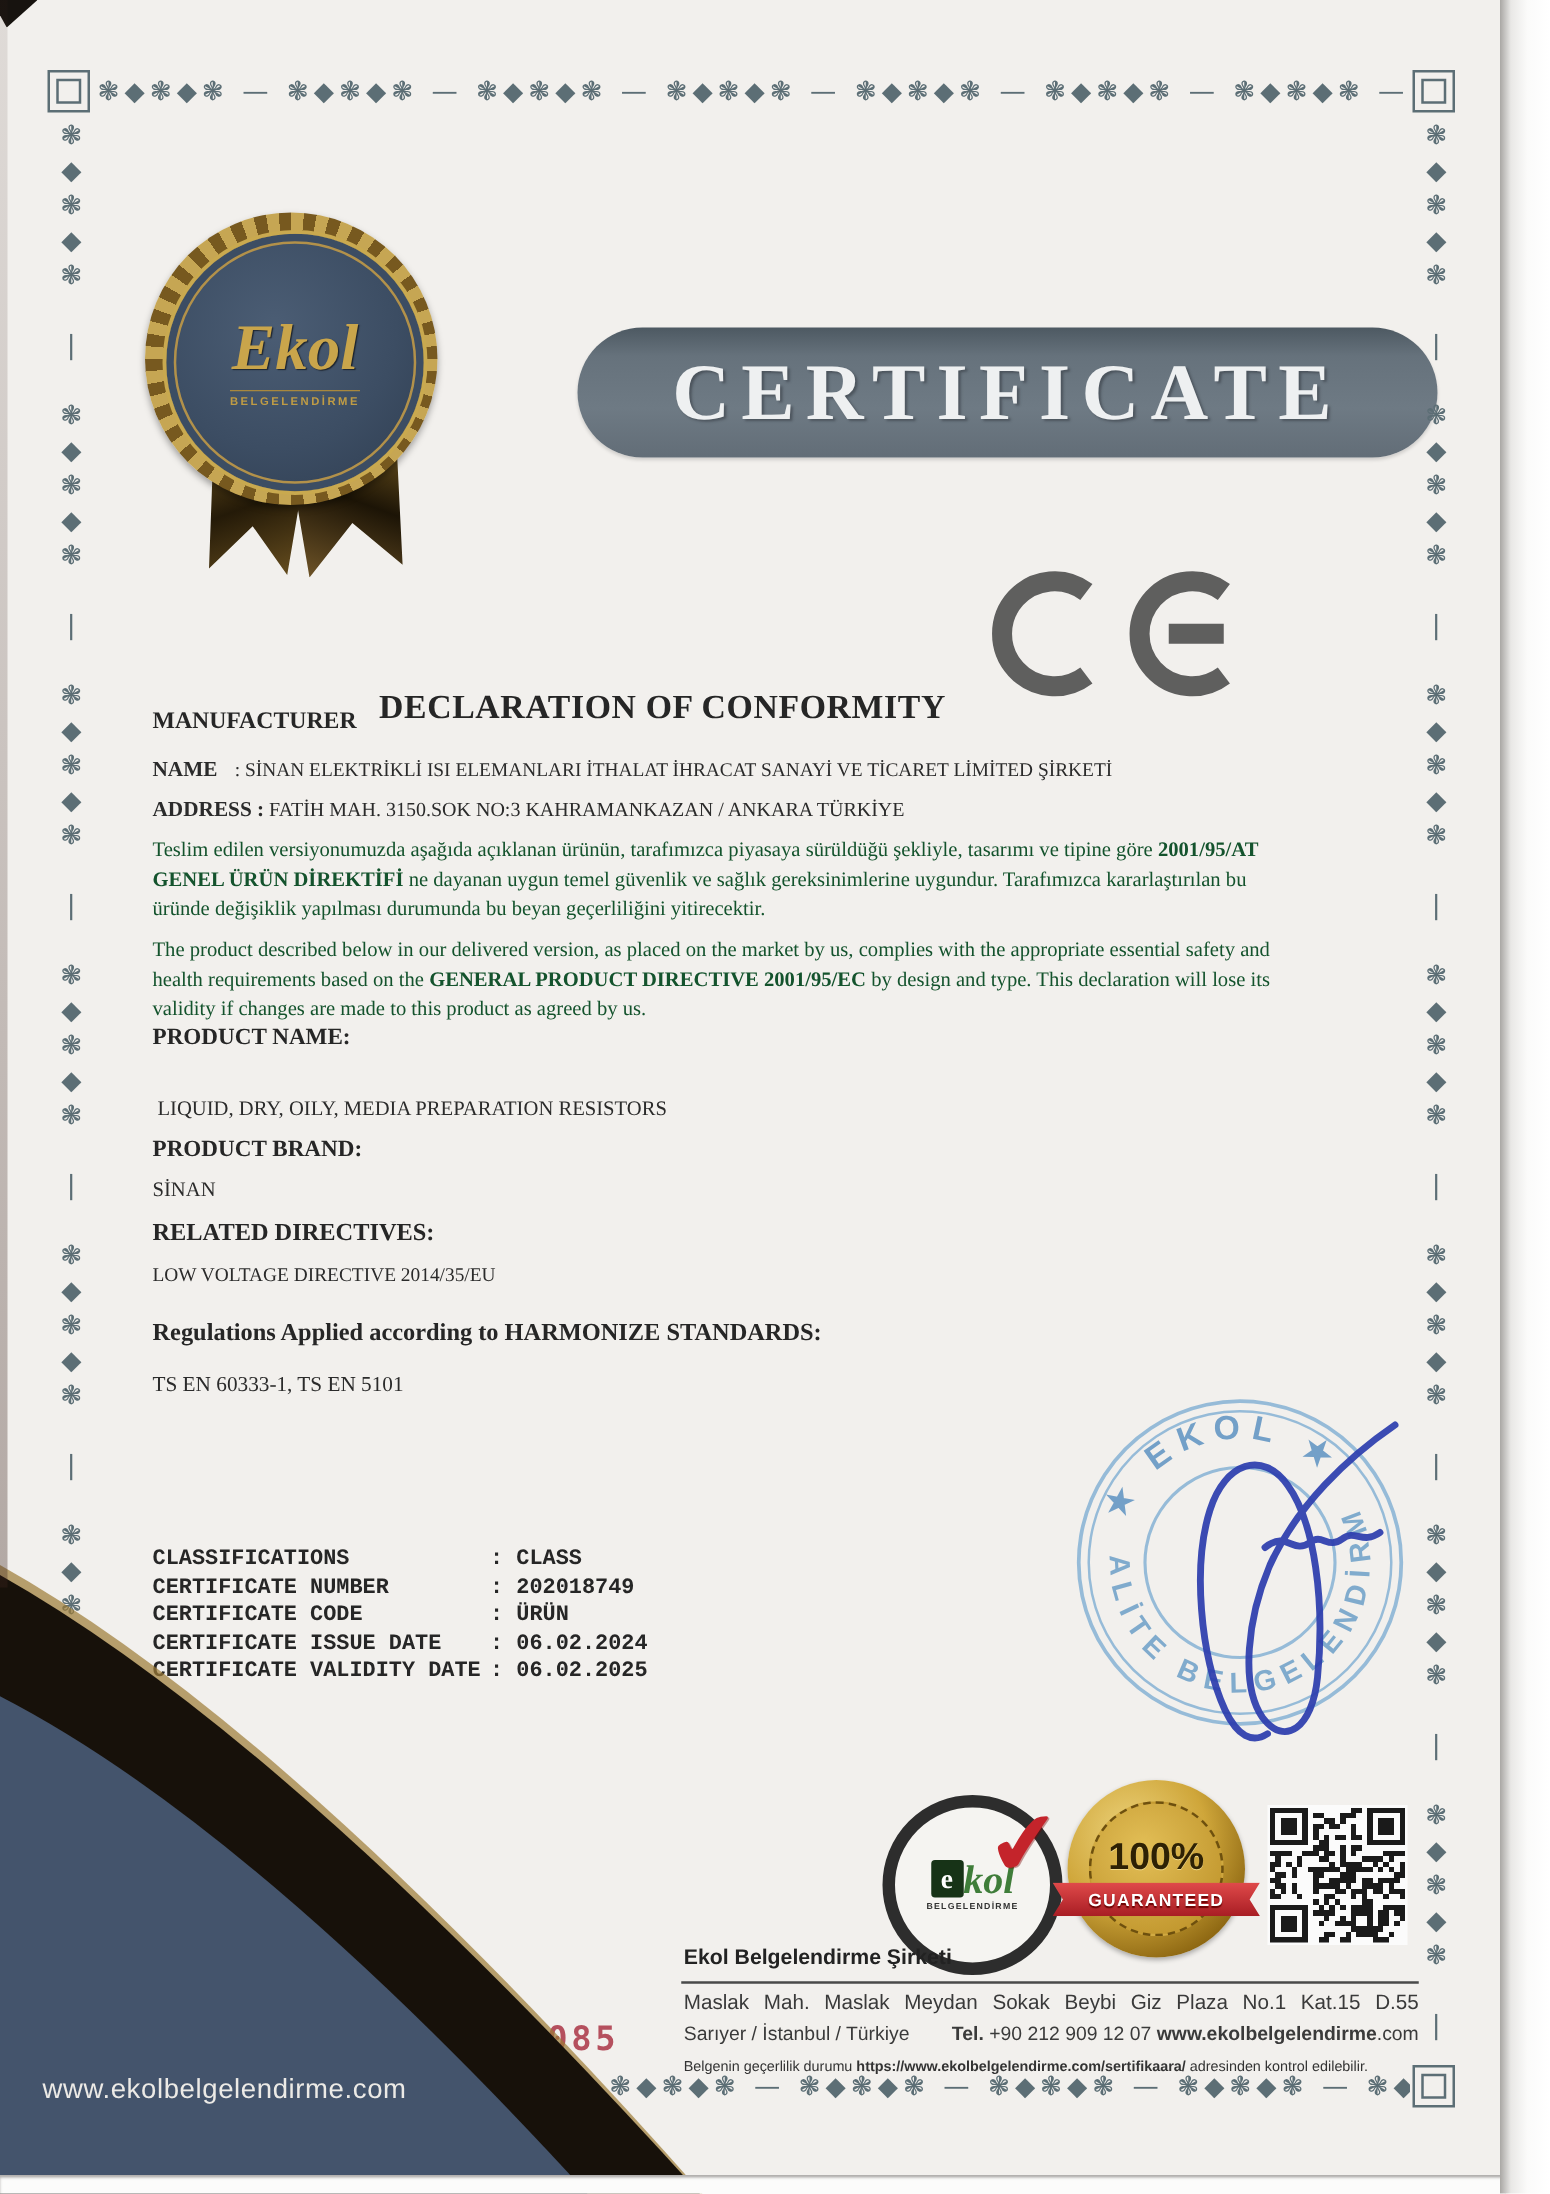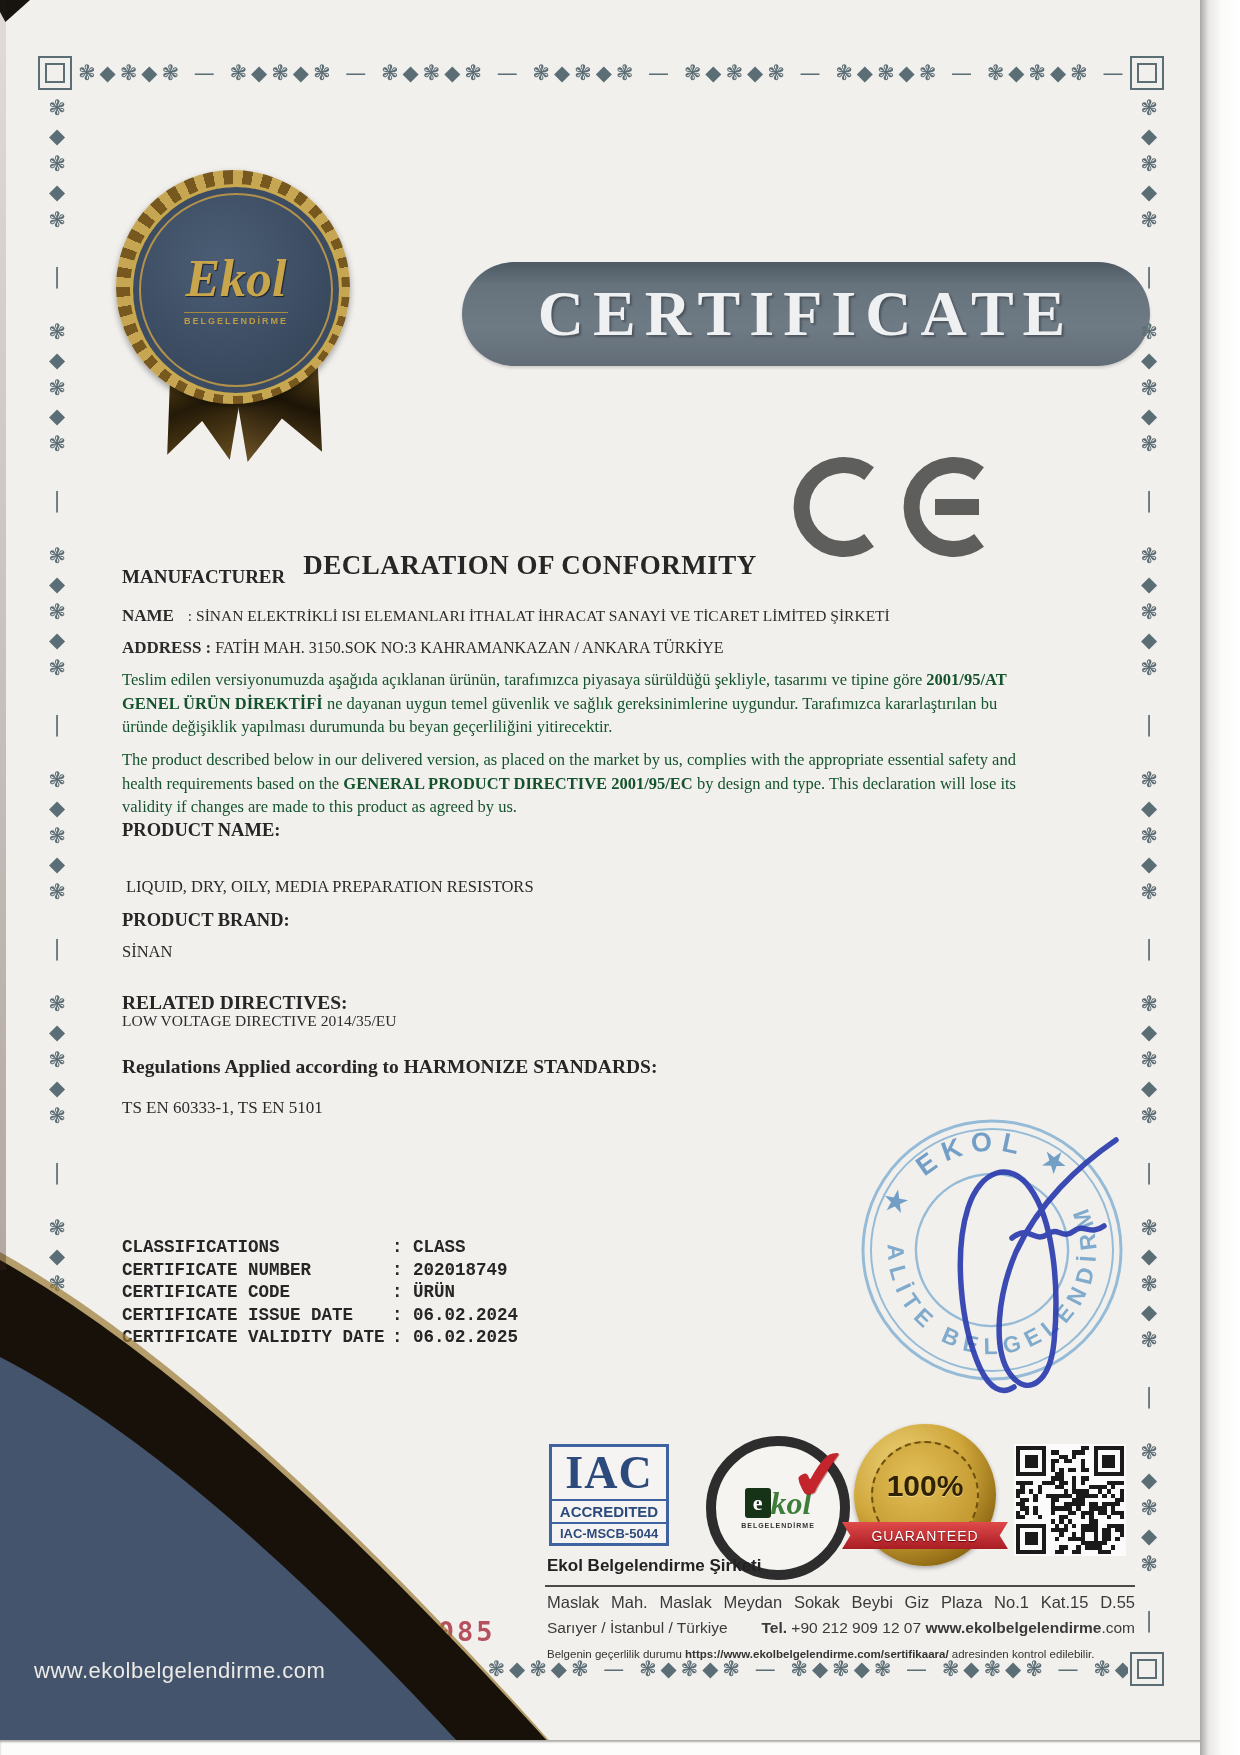--- a/index.html
+++ b/index.html
@@ -77,21 +77,21 @@
   #badge{left:854px;top:1424px;width:142px;height:142px;border-radius:50%;z-index:3;
        background:radial-gradient(circle at 35% 30%,#ecd27a 0%,#cfa63a 45%,#8a6410 80%,#6b4c0a 100%);
        box-shadow:0 2px 4px rgba(0,0,0,.3);display:grid;place-items:center;}
   #badge-inner{width:104px;height:104px;border-radius:50%;border:2px dashed #6e500e;
        background:radial-gradient(circle at 40% 35%,#e3bf57,#b98d24);display:grid;place-items:center;}
   #badge-pct{font-family:"Liberation Sans",sans-serif;font-weight:bold;font-size:30px;color:#2e2104;
        text-shadow:0 1px 0 #f0d88a;margin-top:-18px;}
   #badge-ribbon{position:absolute;left:-12px;top:82px;width:166px;height:27px;z-index:4;
        background:linear-gradient(#e04a4a,#a81d24);clip-path:polygon(0 0,100% 0,95% 50%,100% 100%,0 100%,5% 50%);
        display:grid;place-items:center;color:#fff;font-family:"Liberation Sans",sans-serif;
-       font-weight:normal;font-size:14px;letter-spacing:1px;text-shadow:0 1px 1px #600;margin-top:16px;}
+       font-weight:bold;font-size:14px;letter-spacing:1px;text-shadow:0 1px 1px #600;}
   #qr{left:1014px;top:1444px;width:108px;height:108px;background:#fbfbfb;padding:2px;z-index:3;}
 
   
   #serial{left:380px;top:1616px;font-family:"DejaVu Sans Mono",monospace;font-weight:bold;
        font-size:27px;letter-spacing:3px;color:#b5505e;z-index:3;}
   .foot{font-family:"Liberation Sans",sans-serif;color:#3a3a3a;z-index:3;}
   #company{left:547px;top:1556px;font-size:17px;font-weight:bold;color:#222;}
   #foot-rule{left:545px;top:1585px;width:590px;height:2px;background:#4a4a4a;z-index:3;}
   #addr1{left:547px;top:1593px;width:588px;font-size:16.5px;text-align:justify;text-align-last:justify;}
   #addr2{left:547px;top:1619px;width:588px;font-size:15.5px;display:flex;justify-content:space-between;}
@@ -165,21 +165,21 @@
   <div class="abs para" style="left:122px;top:748px;">
     <span>The product described below in our delivered version, as placed on the market by us, complies with the appropriate essential safety and health requirements based on the </span><span class="b">GENERAL PRODUCT DIRECTIVE 2001/95/EC</span><span> by design and type. This declaration will lose its validity if changes are made to this product as agreed by us.</span>
   </div>
 
   <div class="abs h-sec" style="left:122px;top:820px;">PRODUCT NAME:</div>
   <div class="abs body-line" style="left:126px;top:877px;">LIQUID, DRY, OILY, MEDIA PREPARATION RESISTORS</div>
 
   <div class="abs h-sec" style="left:122px;top:910px;">PRODUCT BRAND:</div>
   <div class="abs body-line" style="left:122px;top:942px;">SİNAN</div>
 
-  <div class="abs h-sec" style="left:122px;top:976px;font-size:19.5px;margin-top:16px;">RELATED DIRECTIVES:</div>
+  <div class="abs h-sec" style="left:122px;top:976px;font-size:19.5px;">RELATED DIRECTIVES:</div>
   <div class="abs body-line" style="left:122px;top:1012px;font-size:15.5px;">LOW VOLTAGE DIRECTIVE 2014/35/EU</div>
 
   <div class="abs h-sec" style="left:122px;top:1056px;font-size:19.5px;">Regulations Applied according to HARMONIZE STANDARDS:</div>
   <div class="abs body-line" style="left:122px;top:1098px;font-size:17px;">TS EN 60333-1, TS EN 5101</div>
 
   <div id="cert-table" class="abs">
     <div class="crow">
       <span class="cl">CLASSIFICATIONS</span>
       <span class="cv">: CLASS</span>
     </div>
@@ -218,25 +218,20 @@
       </text>
     </g>
   </svg>
   <svg id="signature" class="abs" width="320" height="360" viewBox="0 0 320 360">
     <g fill="none" stroke="#2c3dae" stroke-width="5.5" stroke-linecap="round" opacity="0.92">
       <path d="M 276,58 C 238,84 198,122 176,170 C 158,212 152,266 170,292 C 188,316 210,300 214,260 C 220,200 212,136 190,106 C 170,78 140,88 128,126 C 114,170 120,242 140,286 C 150,307 162,313 174,305"></path>
       <path d="M 172,156 C 190,142 194,162 208,152 C 218,144 222,158 234,149 C 244,141 250,154 264,144"></path>
     </g>
   </svg>
 
-  <div id="iac" class="abs">
-    <div id="iac-title">IAC</div>
-    <div id="iac-acc" class="iac-row">ACCREDITED</div>
-    <div id="iac-code" class="iac-row">IAC-MSCB-5044</div>
-  </div>
 
   <div id="ekol-logo" class="abs">
     <div id="ekol-brand">
       <span id="ekol-e">e</span>
       <span id="ekol-kol">kol</span>
     </div>
     <div id="ekol-sub">BELGELENDİRME</div>
     <span id="ekol-check">✔</span>
   </div>
 

